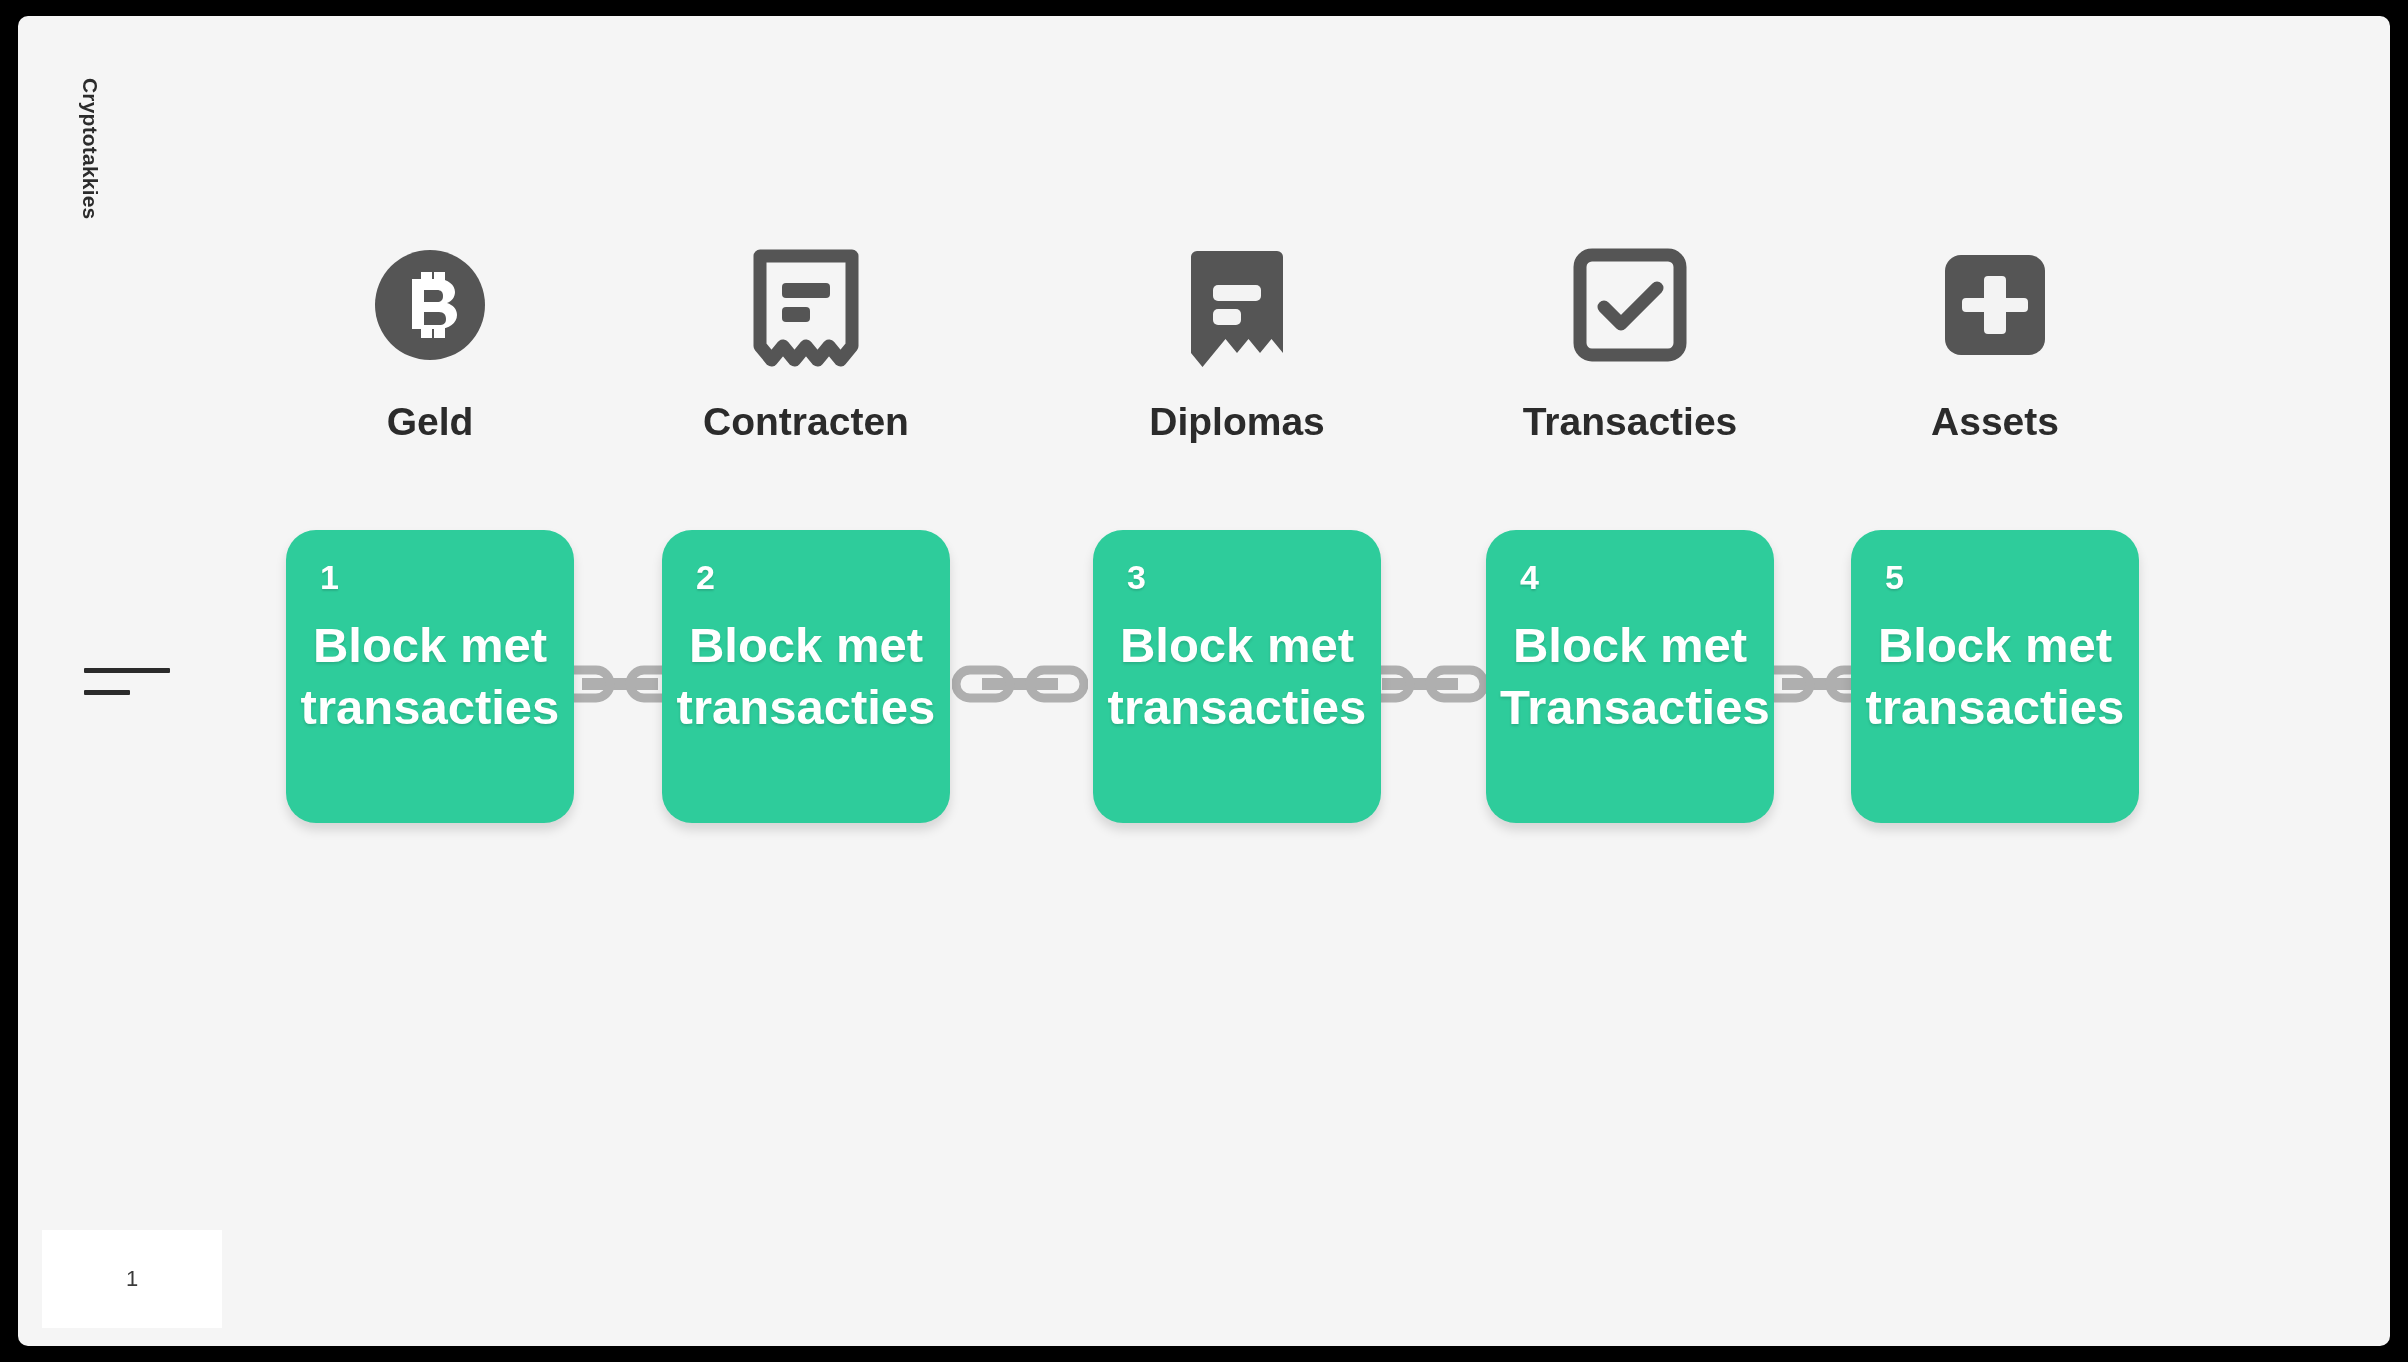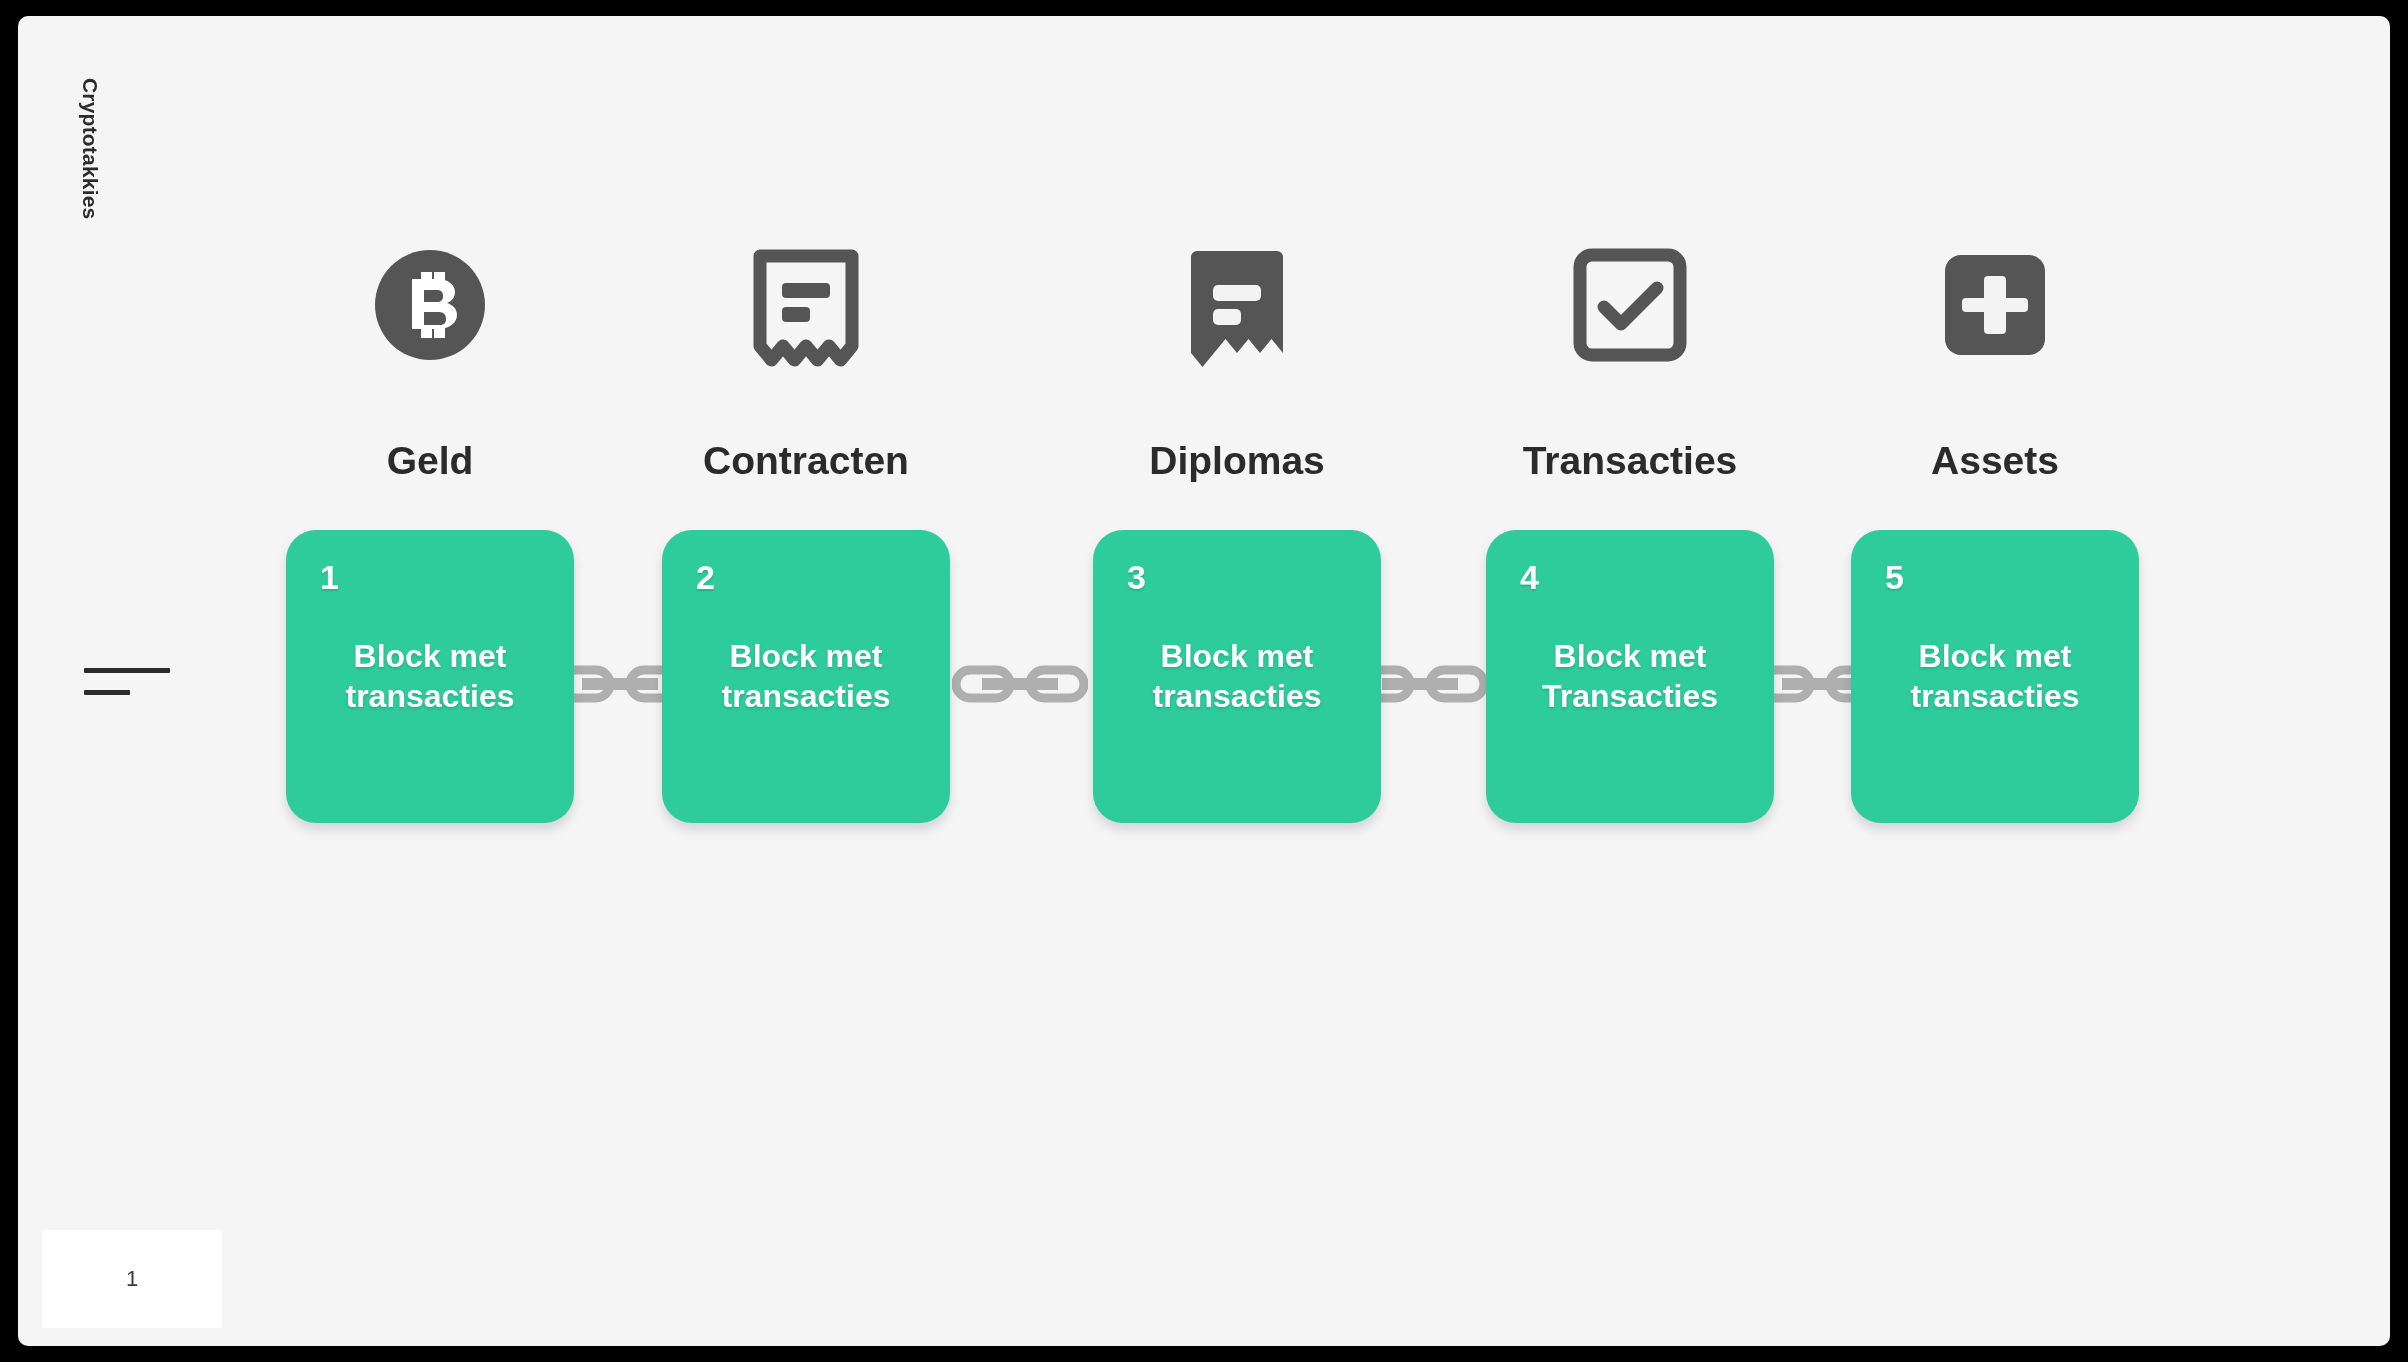--- a/index.html
+++ b/index.html
@@ -98,21 +98,21 @@
   
   .icon-slot {
     height: 150px;
     display: flex;
     align-items: center;
     justify-content: center;
   }
   .icon-slot svg { display: block; }
 
   .col-label {
-    margin-top: 59px;
+    margin-top: 20px;
     text-align: center;
     font-size: 39px;
     font-weight: bold;
     color: #2B2B2B;
     white-space: nowrap;
   }
 
   
   .block {
     position: absolute;
@@ -135,21 +135,21 @@
     text-shadow: 0 2px 2px rgba(0,0,0,0.13);
   }
   .block-text {
     position: absolute;
     left: 0;
     right: 0;
     top: 50%;
     transform: translateY(-50%);
     padding: 0 14px;
     text-align: center;
-    font-size: 32px;
+    font-size: 49px;
     font-weight: bold;
     line-height: 1.28;
     color: #FFFFFF;
     text-shadow: 0 2px 3px rgba(0,0,0,0.14);
     box-sizing: border-box;
   }
 
   
   .chain {
     position: absolute;

